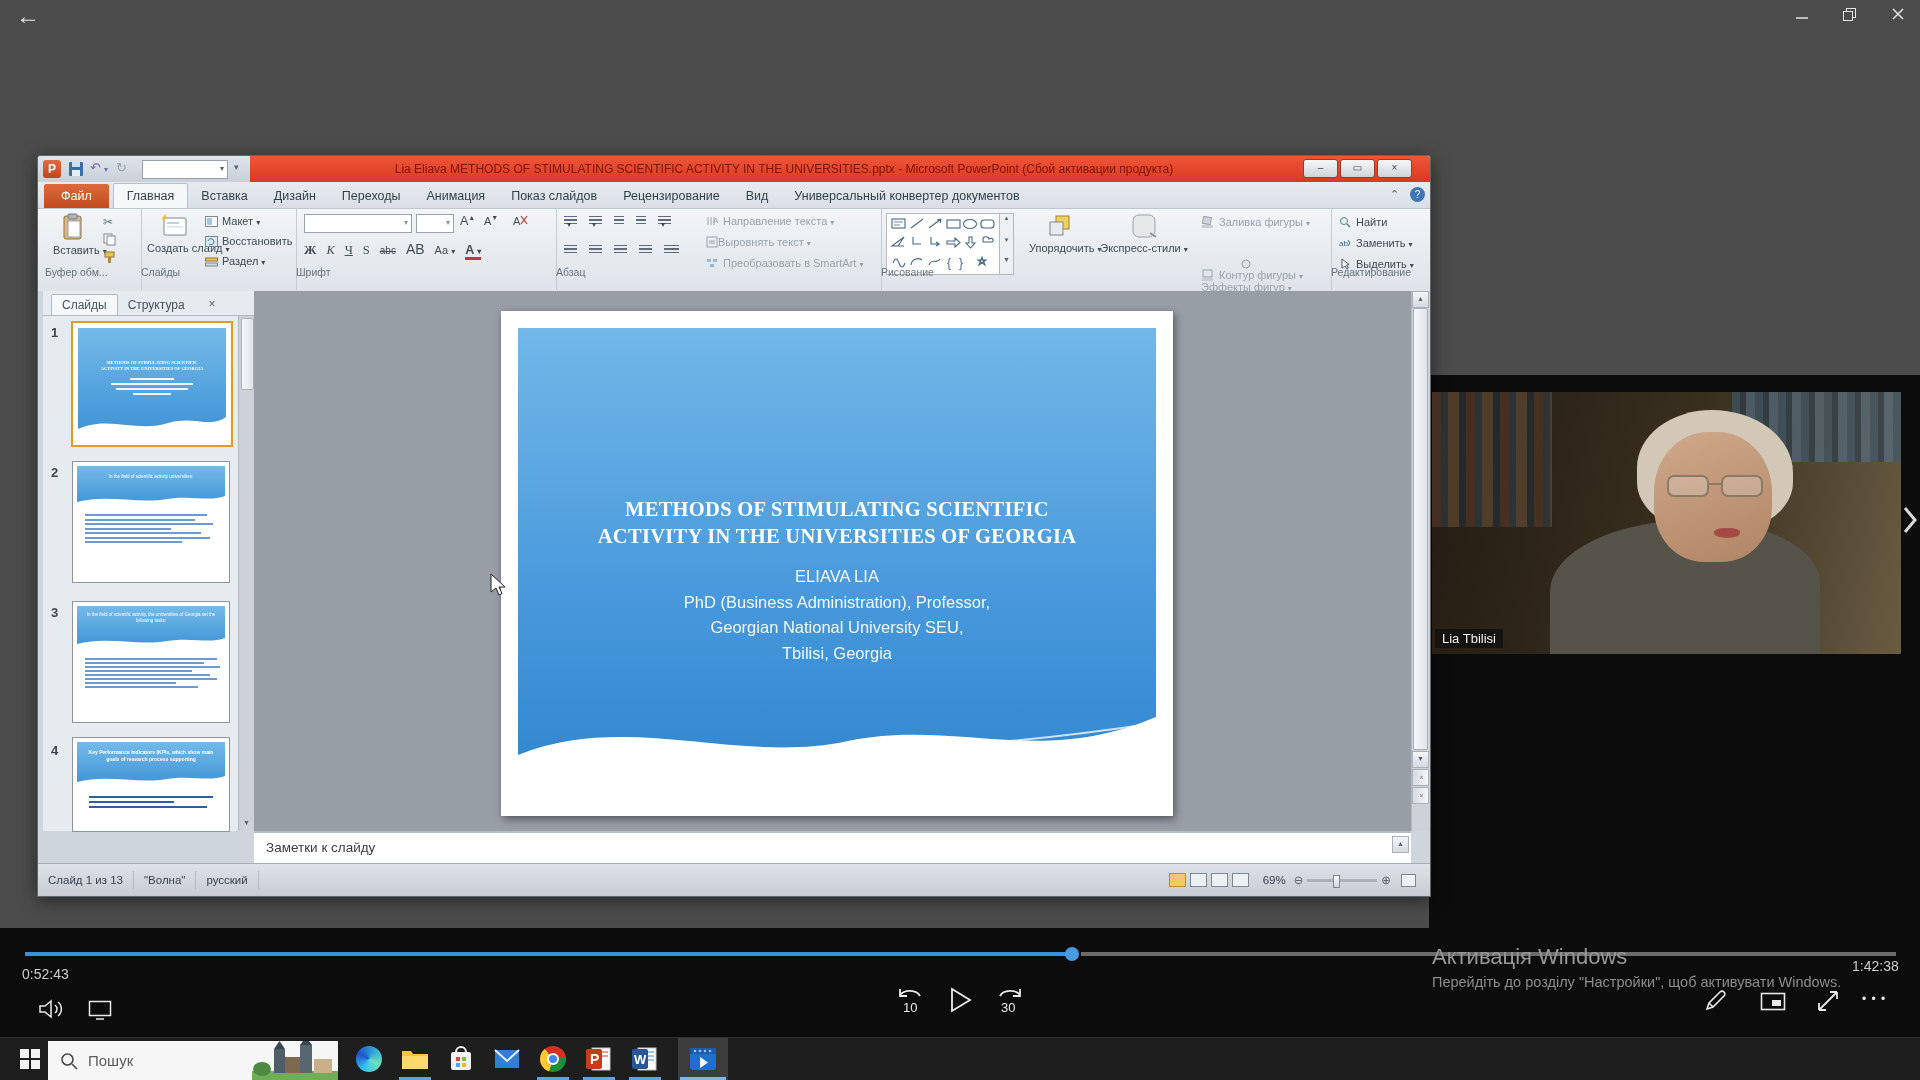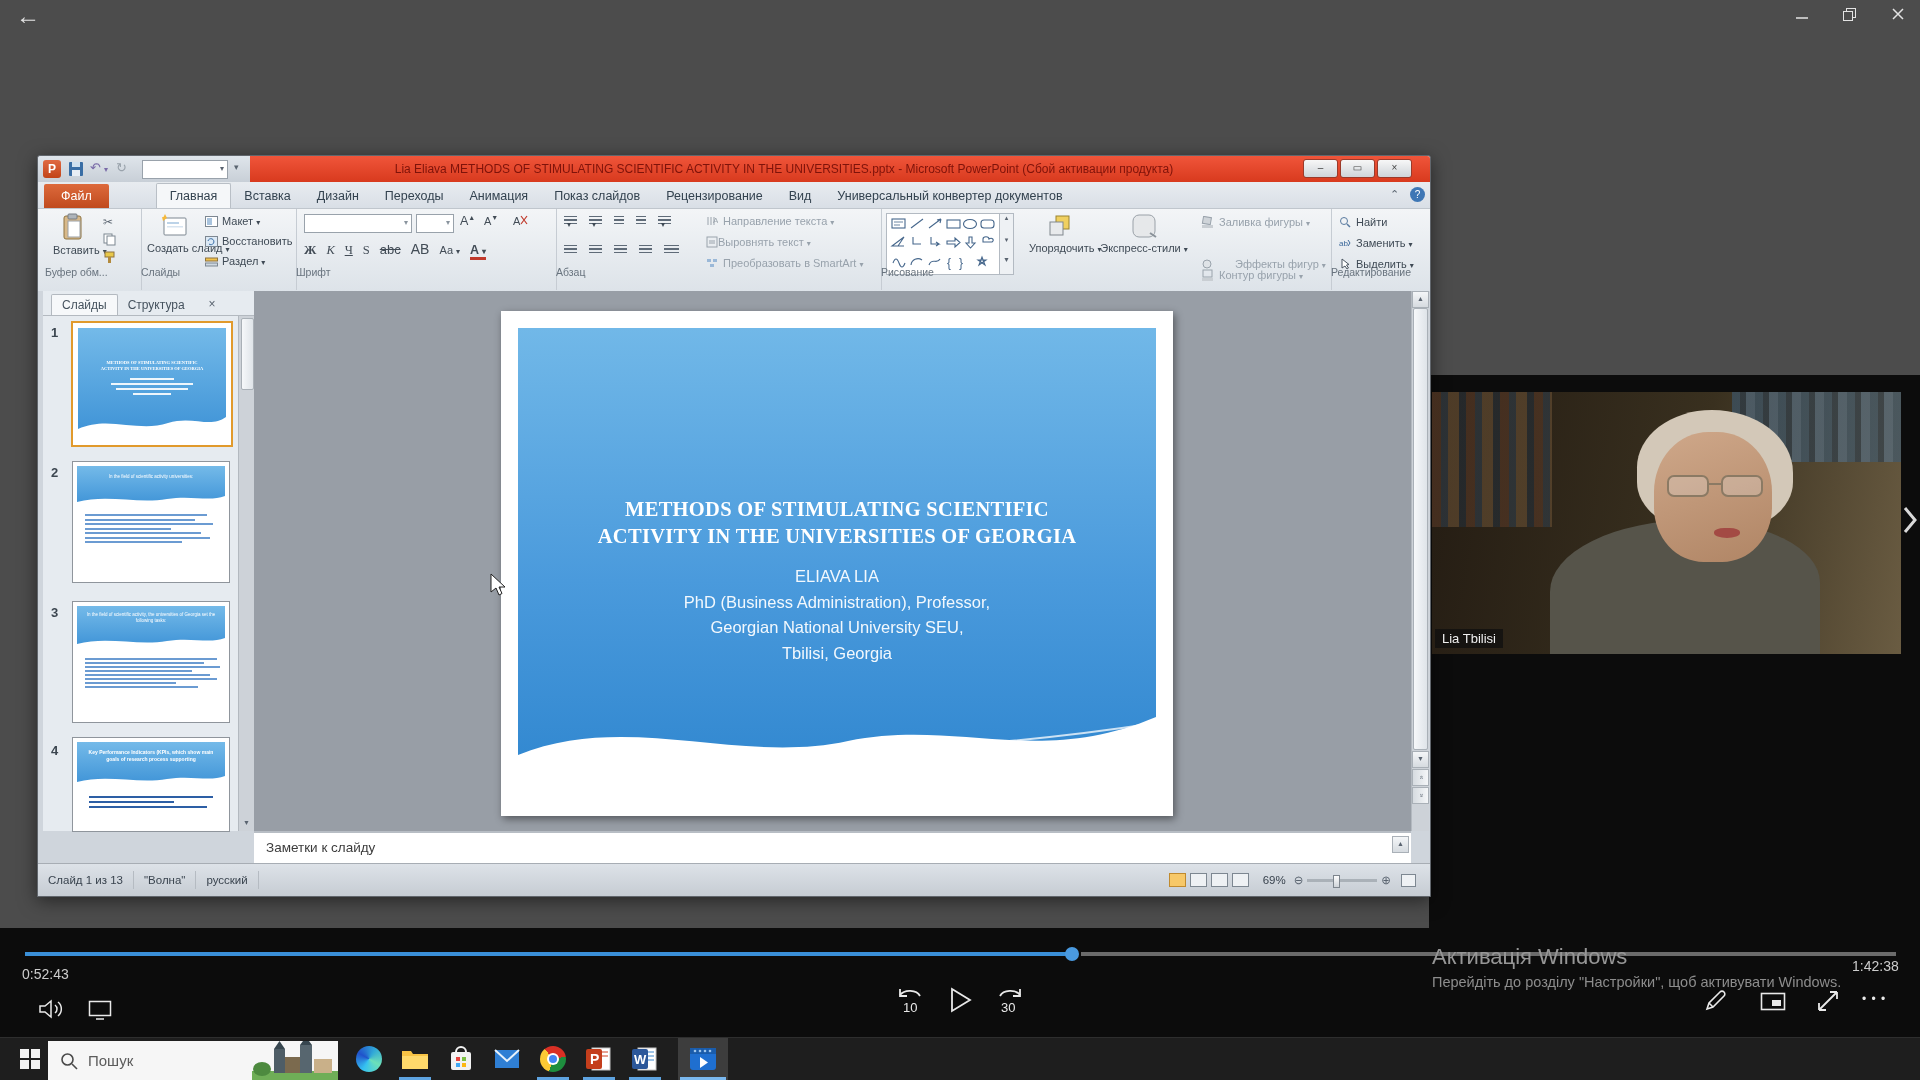--- a/index.html
+++ b/index.html
@@ -16,21 +16,21 @@
   .ppt{left:37px;top:155px;width:1392px;height:740px;background:#cfd5dc;border:1px solid #61666c;
        border-radius:3px 3px 0 0;box-shadow:0 4px 18px rgba(0,0,0,.5);font-size:12px;color:#3f4a55;}
   .qat{left:0;top:0;width:216px;height:26px;background:linear-gradient(#dfe5eb,#c8cfd7);border-radius:3px 0 0 0;}
   .redbar{left:212px;top:0;right:0;height:26px;background:linear-gradient(#f0553a,#d83a1e);border-radius:0 3px 0 0;}
   .redtitle{color:#7e130a;font-size:12px;white-space:nowrap;}
   .chromebtn{width:33px;height:17px;border:1px solid #9b3a2a;border-radius:3px;background:linear-gradient(#f7f7f7,#cfd4d9);
              color:#444;font-size:10px;text-align:center;line-height:15px;}
   .tabsrow{left:0;top:26px;right:0;height:27px;background:linear-gradient(#e8ecf0,#d9dfe6);border-bottom:1px solid #c0c6cd;display:flex;align-items:flex-end;padding-left:6px;box-sizing:border-box;}
   .tab{padding:5px 13px 5px;font-size:12.5px;color:#33424f;}
   .tab.file{background:linear-gradient(#dd6a3c,#c04a1e);color:#fff;border-radius:2px 2px 0 0;margin-right:4px;padding:5px 17px;}
-  .tab.active{background:#f5f7f9;border:1px solid #b9bfc6;border-bottom:none;border-radius:2px 2px 0 0;margin-left:43px;}
+  .tab.active{background:#f5f7f9;border:1px solid #b9bfc6;border-bottom:none;border-radius:2px 2px 0 0;}
   .ribbon{left:0;top:53px;right:0;height:82px;background:linear-gradient(#f3f5f7,#dde3e9);}
   .grp{position:absolute;top:0;height:81px;border-right:1px solid #c6ccd3;}
   .grplabel{position:absolute;bottom:12px;left:0;width:100%;text-align:left;font-size:10.5px;color:#68737e;}
   .lbl{font-size:11px;color:#3f4a55;white-space:nowrap;}
   .dis{color:#98a2ac;}
   .dd::after{content:"▾";font-size:8px;margin-left:3px;}
   .combobox{background:#fff;border:1px solid #99a2ab;height:17px;}
   .fbtn{font-size:12.5px;color:#424c56;}
   .linesic{width:13px;height:10px;background:repeating-linear-gradient(#5f6b78 0 1.5px,transparent 1.5px 3.5px);}
   .gallery{background:#fff;border:1px solid #b3bac2;}
@@ -209,21 +209,21 @@
           <svg width="18" height="16">
               <text x="1" y="12" font-size="11" fill="#424c56">A</text>
               <path d="M9 3 l6 8 M15 3 l-6 8" stroke="#c0392b" stroke-width="1.2"></path>
             </svg>
         </div>
         <div class="ab" style="left:8px;top:32px;display:flex;gap:10px;align-items:baseline;">
           <span class="fbtn" style="font-weight:bold;font-family:'Liberation Serif',serif;">Ж</span>
           <span class="fbtn" style="font-style:italic;font-family:'Liberation Serif',serif;">К</span>
           <span class="fbtn" style="text-decoration:underline;font-family:'Liberation Serif',serif;">Ч</span>
           <span class="fbtn" style="font-family:'Liberation Serif',serif;">S</span>
-          <span class="fbtn" style="text-decoration:line-through;font-size:13px;">abc</span>
+          <span class="fbtn" style="text-decoration:line-through;font-size:10px;">abc</span>
           <span class="fbtn" style="font-size:14px;">АВ</span>
           <span class="fbtn dd" style="font-size:11px;">Аа</span>
           <span class="fbtn dd" style="border-bottom:3px solid #c0392b;font-weight:bold;">А</span>
         </div>
         <div class="grplabel">Шрифт</div>
       </div>
 
       <div class="grp" style="left:518px;width:325px;">
         <div class="ab" style="left:8px;top:7px;display:flex;gap:12px;">
           <span class="linesic dd"></span>
@@ -316,21 +316,21 @@
             </svg>
           <span class="dd">Заливка фигуры</span>
         </div>
         <div class="ab lbl dis" style="left:320px;top:28px;display:flex;gap:5px;align-items:center;margin-top:32px;">
           <svg width="13" height="12">
               <rect x="2" y="1" width="9" height="7" fill="none" stroke="#9aa3ac"></rect>
               <rect x="1" y="9" width="11" height="3" fill="#c9ced3"></rect>
             </svg>
           <span class="dd">Контур фигуры</span>
         </div>
-        <div class="ab lbl dis" style="left:320px;top:49px;display:flex;gap:21px;align-items:center;">
+        <div class="ab lbl dis" style="left:320px;top:49px;display:flex;gap:11px;align-items:center;flex-direction:column;">
           <svg width="13" height="12">
               <circle cx="6" cy="6" r="4" fill="#dfe3e7" stroke="#9aa3ac"></circle>
             </svg>
           <span class="dd">Эффекты фигур</span>
         </div>
         <div class="grplabel">Рисование</div>
       </div>
 
       <div class="grp" style="left:1293px;width:94px;border-right:none;">
         <div class="ab lbl" style="left:8px;top:7px;display:flex;gap:5px;align-items:center;">

